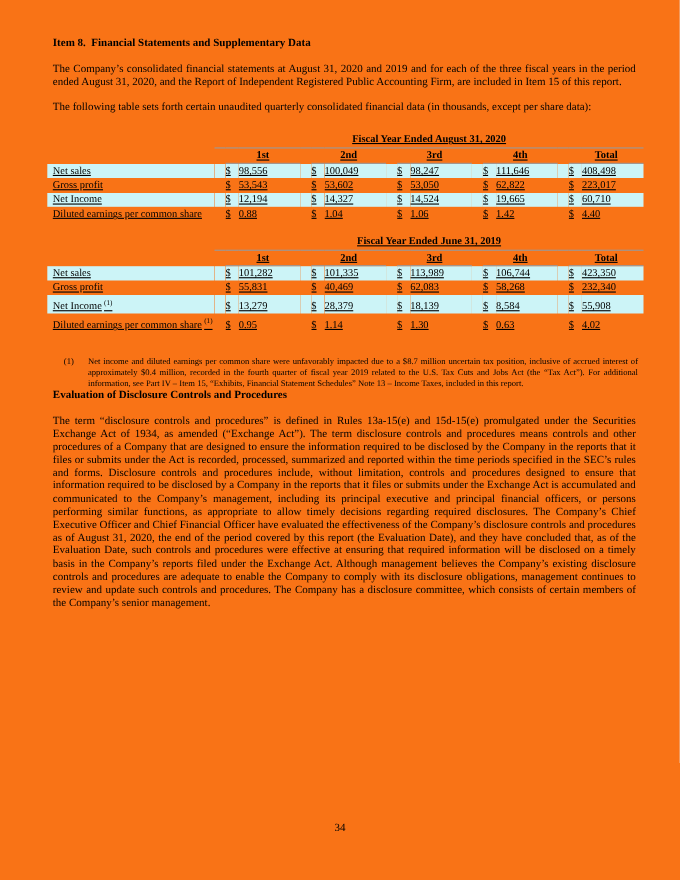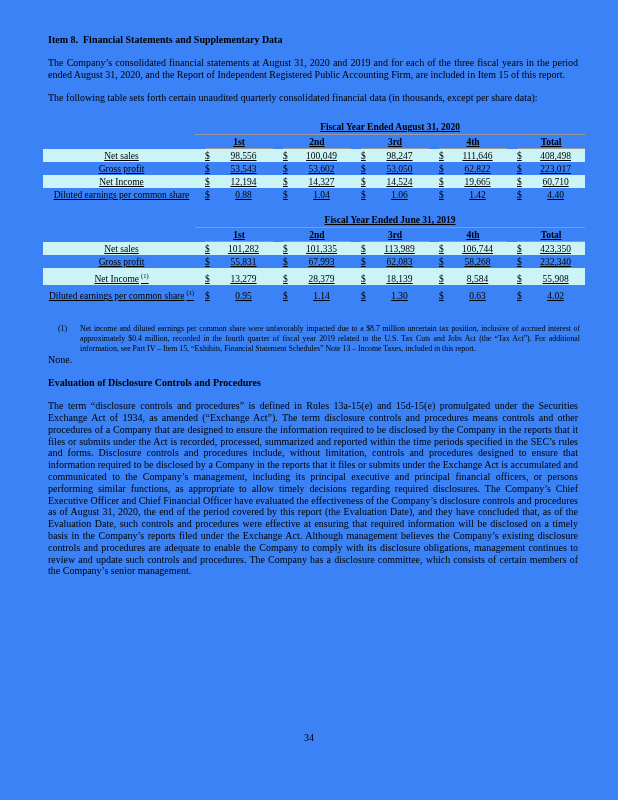--- a/index.html
+++ b/index.html
@@ -1,20 +1,20 @@
 <!DOCTYPE html>
 <html><head>
 <meta charset="utf-8">
 <style>
   html,body{margin:0;padding:0;background:#e8e8e8;}
   .page{
     position:relative;
     width:618px;height:800px;
     margin:0 auto;
-    background:#3b82f6;
+    background:#f97316;
     color:#000000;
     font-family:"Liberation Serif","DejaVu Serif",serif;
     box-sizing:border-box;
     padding:34px 40px 0 48px;
     overflow:hidden;
   }
   h2.doc-h{
     font-size:10px;line-height:12px;font-weight:bold;
     margin:0 0 11px 0;
   }
@@ -43,37 +43,37 @@
   table.fin .cap{
     font-weight:bold;text-align:center;
     border-bottom:1px solid #9a9a9a;
     padding-bottom:1px;
   }
   table.fin .colhead{
     font-weight:bold;text-align:center;
     border-bottom:1px solid #9a9a9a;
     margin-top:36px;
   }
-  table.fin .lbl{padding-left:5px;text-align:center;margin-top:20px;}
+  table.fin .lbl{padding-left:5px;text-align:left;margin-top:20px;}
   table.fin .cur{text-align:left;}
-  table.fin .num{text-align:center;padding-right:3px;}
+  table.fin .num{text-align:left;padding-right:3px;}
   sup.fnref{font-size:6.5px;vertical-align:super;line-height:0;margin-left:2px;}
   .footnote{
     display:flex;
     margin:22px 0 0 10px;
     width:522px;
     font-size:7.8px;line-height:10px;
     text-align:justify;
   }
   .fn-marker{flex:0 0 22px;}
   .fn-text{flex:1;}
   .mt-lg{margin-top:30px;}
   .pagenum{
     position:absolute;
-    left:0;right:0;bottom:57px;
+    left:0;right:0;bottom:42px;
     text-align:center;
     font-size:10px;
   }
 </style>
 </head>
 <body>
 
 <div class="page">
 
   <h2 class="doc-h">Item 8.&nbsp; Financial Statements and Supplementary Data</h2>
@@ -250,21 +250,21 @@
           <td class="cur">$</td>
           <td class="num">423,350</td>
         </tr>
         <tr>
           <td class="lbl">Gross profit</td>
           <td></td>
           <td class="cur">$</td>
           <td class="num">55,831</td>
           <td></td>
           <td class="cur">$</td>
-          <td class="num">67,993</td>
+          <td class="num">40,469</td>
           <td></td>
           <td class="cur">$</td>
           <td class="num">62,083</td>
           <td></td>
           <td class="cur">$</td>
           <td class="num">58,268</td>
           <td></td>
           <td class="cur">$</td>
           <td class="num">232,340</td>
         </tr>
@@ -306,21 +306,20 @@
         </tr>
       </tbody>
     </table>
 
   <div class="footnote">
     <span class="fn-marker">(1)</span>
     <span class="fn-text">Net income and diluted earnings per common share were unfavorably impacted due to a $8.7 million uncertain tax position, inclusive of accrued interest of approximately $0.4 million, recorded in the fourth quarter of fiscal year 2019 related to the U.S. Tax Cuts and Jobs Act (the “Tax Act”). For additional information, see Part IV – Item 15, “Exhibits, Financial Statement Schedules” Note 13 – Income Taxes, included in this report.</span>
   </div>
 
 
-  <p class="body noindent">None.</p>
 
 
   <h2 class="doc-h">Evaluation of Disclosure Controls and Procedures</h2>
 
   <p class="body">The term “disclosure controls and procedures” is defined in Rules 13a-15(e) and 15d-15(e) promulgated under the Securities Exchange Act of 1934, as amended (“Exchange Act”). The term disclosure controls and procedures means controls and other procedures of a Company that are designed to ensure the information required to be disclosed by the Company in the reports that it files or submits under the Act is recorded, processed, summarized and reported within the time periods specified in the SEC’s rules and forms. Disclosure controls and procedures include, without limitation, controls and procedures designed to ensure that information required to be disclosed by a Company in the reports that it files or submits under the Exchange Act is accumulated and communicated to the Company’s management, including its principal executive and principal financial officers, or persons performing similar functions, as appropriate to allow timely decisions regarding required disclosures. The Company’s Chief Executive Officer and Chief Financial Officer have evaluated the effectiveness of the Company’s disclosure controls and procedures as of August 31, 2020, the end of the period covered by this report (the Evaluation Date), and they have concluded that, as of the Evaluation Date, such controls and procedures were effective at ensuring that required information will be disclosed on a timely basis in the Company’s reports filed under the Exchange Act. Although management believes the Company’s existing disclosure controls and procedures are adequate to enable the Company to comply with its disclosure obligations, management continues to review and update such controls and procedures. The Company has a disclosure committee, which consists of certain members of the Company’s senior management.</p>
 
   <div class="pagenum">34</div>
 
 </div>
 

